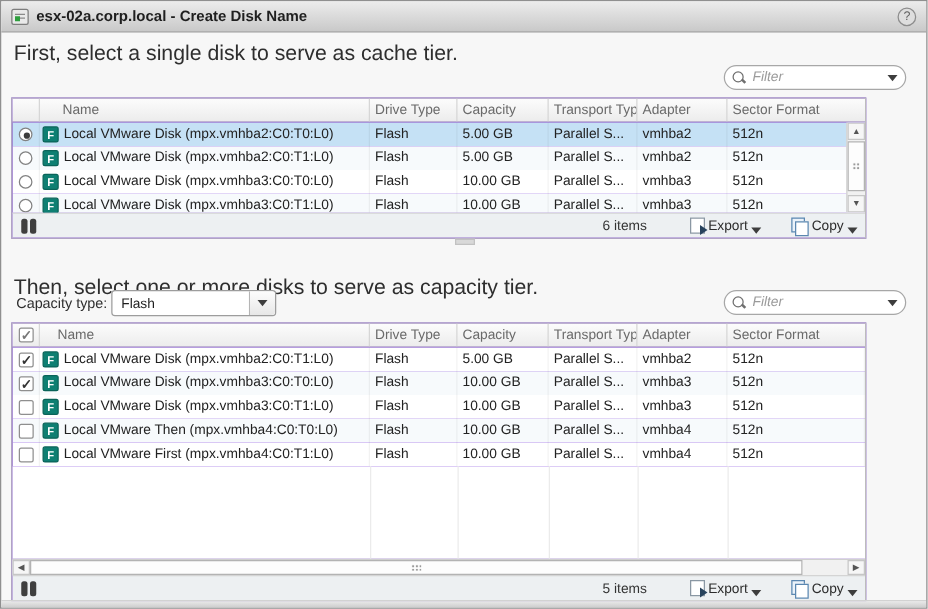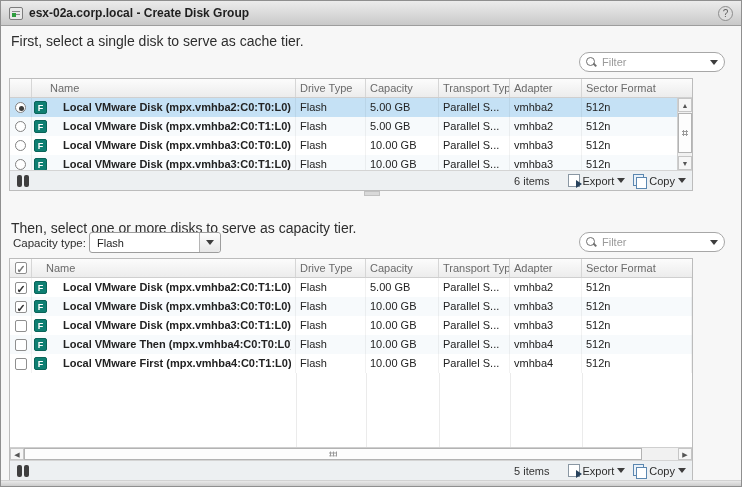--- a/index.html
+++ b/index.html
@@ -11,44 +11,44 @@
     background:linear-gradient(#ececec,#c9c9c9); border-bottom:1px solid #9d9d9d;
     display:flex; align-items:center; padding:0 8px; }
   .titlebar .title { font-size:12px; font-weight:bold; color:#1f1f1f; margin-left:6px; flex:1;
     white-space:nowrap; overflow:hidden; }
   .host-icon { width:14px; height:13px; background:#e9e9e9; border:1px solid #7d7d7d; border-radius:2px; position:relative; flex:0 0 auto;}
   .host-icon::before { content:""; position:absolute; left:2px; right:2px; top:3px; height:1px; background:#8a8a8a; box-shadow:0 3px 0 #8a8a8a; }
   .host-icon::after { content:""; position:absolute; left:2px; bottom:2px; width:4px; height:4px; background:#2e9e3e; }
   .help-btn { width:15px; height:15px; border:1px solid #8d8d8d; border-radius:50%; background:#dedede;
     color:#5f5f5f; font-size:10px; line-height:13px; text-align:center; flex:0 0 auto; }
 
-  .instruction { position:absolute; left:10px; font-size:14px; color:#2e2e2e; }
+  .instruction { position:absolute; left:10px; font-size:17px; color:#2e2e2e; }
 
   
   .filter-box { position:absolute; width:146px; height:20px; background:#fff; border:1px solid #a7a7a7;
     border-radius:10px; display:flex; align-items:center; padding:0 6px; }
   .filter-box .mag { width:11px; height:11px; position:relative; flex:0 0 auto; }
   .filter-box .mag::before { content:""; position:absolute; left:0; top:0; width:7px; height:7px; border:1.5px solid #6f6f6f; border-radius:50%; }
   .filter-box .mag::after { content:""; position:absolute; left:7px; top:7px; width:4px; height:1.5px; background:#6f6f6f; transform:rotate(45deg); }
-  .filter-box .ph { flex:1; font-size:11px; color:#9a9a9a; margin-left:5px; }
+  .filter-box .ph { flex:1; font-size:11px; color:#9a9a9a; margin-left:5px;font-style:italic; }
   .caret { width:0; height:0; border-left:4px solid transparent; border-right:4px solid transparent; border-top:5px solid #3d3d3d; flex:0 0 auto; }
 
   
   .grid { position:absolute; left:8px; width:684px; background:#6d28d9; border:1px solid #bcbcbc; }
   .grid-header { display:flex; height:19px; background:linear-gradient(#fcfcfc,#ececec);
     border-bottom:1px solid #cfcfcf; font-size:11px; color:#6a6a6a; }
   .grid-header .cell { border-right:1px solid #d6d6d6; line-height:18px; }
   .grid-rows { position:relative; overflow:hidden; }
   .grid-row { display:flex; height:19px; font-size:11px; color:#222; background:#fff; }
   .grid-row:nth-child(even) { background:#f7fafc; }
   .grid-row.on { background:#c5e1f5; }
   .cell { padding:0 4px; white-space:nowrap; overflow:hidden; line-height:19px; }
   .c0 { flex:0 0 22px; display:flex; align-items:center; justify-content:center; padding:0; }
   .c-name { flex:0 0 264px; display:flex; align-items:center; padding-left:2px; }
-  .c-name .txt { margin-left:16px; overflow:hidden; white-space:nowrap;font-weight:bold; }
+  .c-name .txt { margin-left:4px; overflow:hidden; white-space:nowrap; }
   .h-name { flex:0 0 264px; padding-left:18px; }
   .c-drive { flex:0 0 70px; } .c-cap { flex:0 0 73px; } .c-trans { flex:0 0 71px; }
   .c-adpt { flex:0 0 72px; } .c-sect { flex:1; }
   .grid-row .cell { border-right:1px solid rgba(0,0,0,0.05); }
 
   .fdisk-icon { width:13px; height:13px; background:#0e7f72; border:1px solid #0a6459; border-radius:2px;
     color:#fff; font-size:9px; font-weight:bold; line-height:12px; text-align:center; flex:0 0 auto; }
 
   .radio { width:11px; height:11px; border:1px solid #828282; border-radius:50%; background:#fff; position:relative; }
   .radio.on::after { content:""; position:absolute; left:2.5px; top:2.5px; width:5px; height:5px; border-radius:50%; background:#3c3c3c; }
@@ -57,21 +57,21 @@
   .checkbox.hdr.on::after { color:#777; }
 
   
   .grid-footer { display:flex; align-items:center; height:20px; background:#edf0f2; border-top:1px solid #d4d4d4;
     font-size:11px; color:#333; padding:0 6px; }
   .binoculars { width:14px; height:12px; position:relative; flex:0 0 auto; }
   .binoculars::before, .binoculars::after { content:""; position:absolute; top:0; width:5px; height:12px; background:#3f3f3f; border-radius:2px; }
   .binoculars::before { left:1px; } .binoculars::after { right:1px; }
   .grid-footer .spacer { flex:1; }
   .items-count { margin-right:10px; }
-  .foot-btn { display:flex; align-items:center; gap:3px; margin-left:8px; cursor:default; }
+  .foot-btn { display:flex; align-items:flex-end; gap:3px; margin-left:24px; cursor:default; }
   .foot-btn .lbl { font-size:11px; color:#2c2c2c; }
   .icon-page { width:12px; height:13px; background:#fff; border:1px solid #8a97a3; position:relative; }
   .icon-page::after { content:""; position:absolute; right:-3px; bottom:-2px; width:0; height:0;
     border-top:4px solid transparent; border-bottom:4px solid transparent; border-left:6px solid #27425c; }
   .icon-copy { width:13px; height:13px; position:relative; }
   .icon-copy::before { content:""; position:absolute; left:0; top:0; width:9px; height:10px; background:#eaf2fa; border:1px solid #5b87b0; }
   .icon-copy::after { content:""; position:absolute; left:3px; top:3px; width:9px; height:10px; background:#fff; border:1px solid #5b87b0; }
 
   
   .vscroll { position:absolute; top:0; right:0; width:15px; bottom:0; background:#f1f1f1; border-left:1px solid #cfcfcf; }
@@ -103,21 +103,21 @@
 
   .bottom-strip { position:absolute; left:0; right:0; bottom:0; height:6px; background:linear-gradient(#e9e9e9,#cdcdcd); border-top:1px solid #d2d2d2; }
 </style>
 </head>
 <body>
 
 <div class="dialog">
 
   <div class="titlebar">
     <span class="host-icon"></span>
-    <span class="title">esx-02a.corp.local - Create Disk Group</span>
+    <span class="title">esx-02a.corp.local - Create Disk Name</span>
     <span class="help-btn">?</span>
   </div>
 
   <div class="instruction" style="top:32px;">First, select a single disk to serve as cache tier.</div>
 
   <div class="filter-box" style="left:578px; top:51px;">
     <span class="mag"></span>
     <span class="ph">Filter</span>
     <span class="caret"></span>
   </div>

